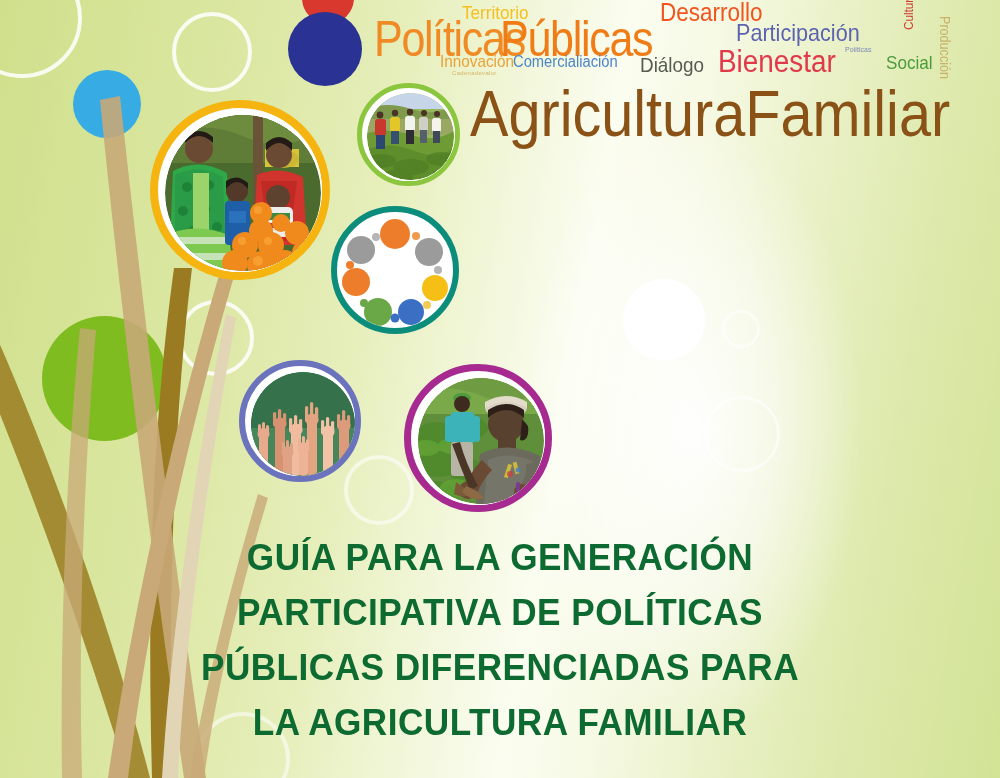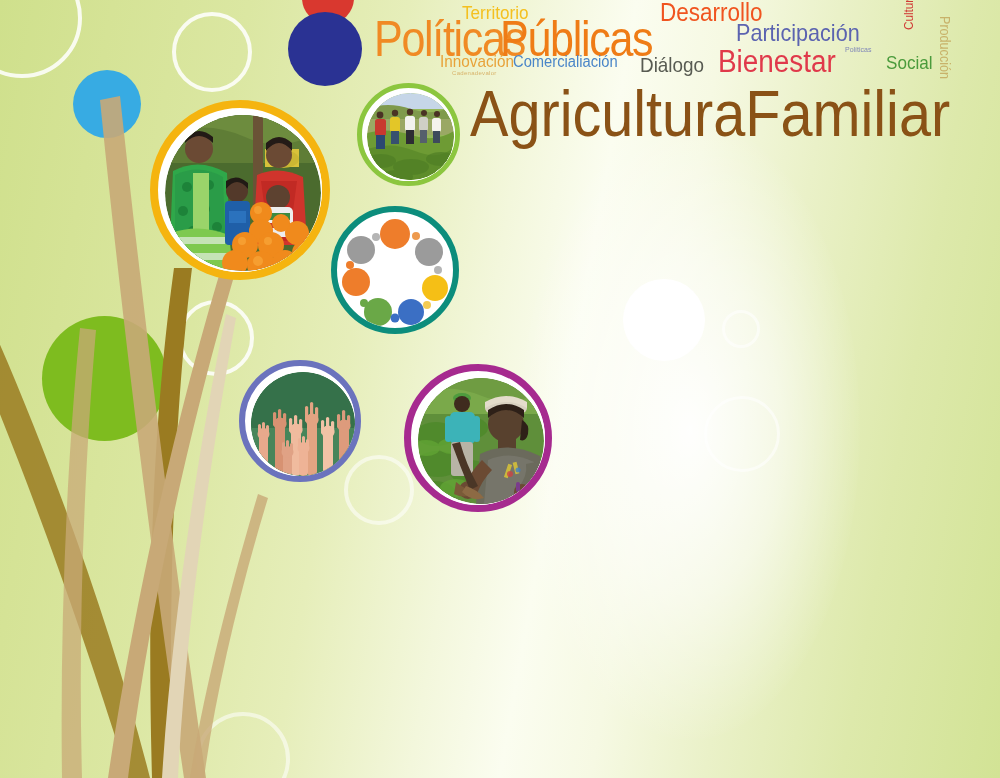--- a/index.html
+++ b/index.html
@@ -473,14 +473,20 @@
 
             <path d="M34 66 Q42 88 52 112 L60 108 Q48 86 42 64 Z" fill="#4a3626"></path>
             <path d="M38 104 q10 8 18 10 q-8 8 -20 2 z" fill="#7a5a38"></path>
             <path d="M48 108 q12 4 18 12 q-12 4 -22 -6 z" fill="#8d6a44"></path>
           </g>
         </g>
       </svg>
     </div>
   </div>
 
+  <div class="headline">
+    <div class="hl">GUÍA PARA LA GENERACIÓN</div>
+    <div class="hl">PARTICIPATIVA DE POLÍTICAS</div>
+    <div class="hl">PÚBLICAS DIFERENCIADAS PARA</div>
+    <div class="hl">LA AGRICULTURA FAMILIAR</div>
+  </div>
 
 </div>
 
 </body></html>

